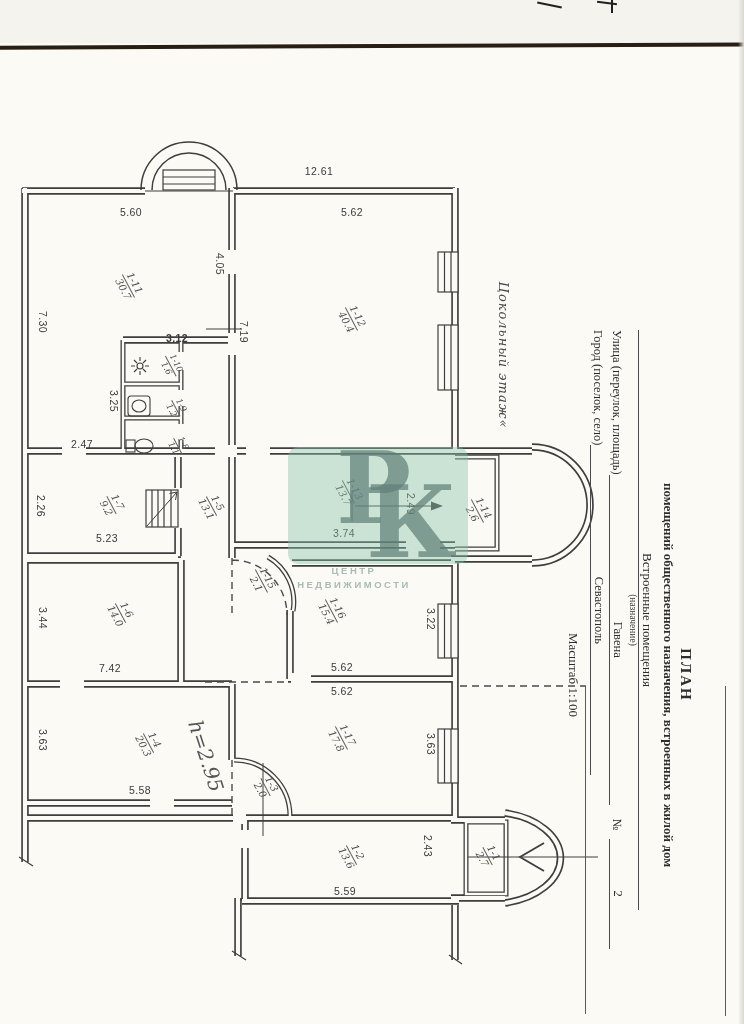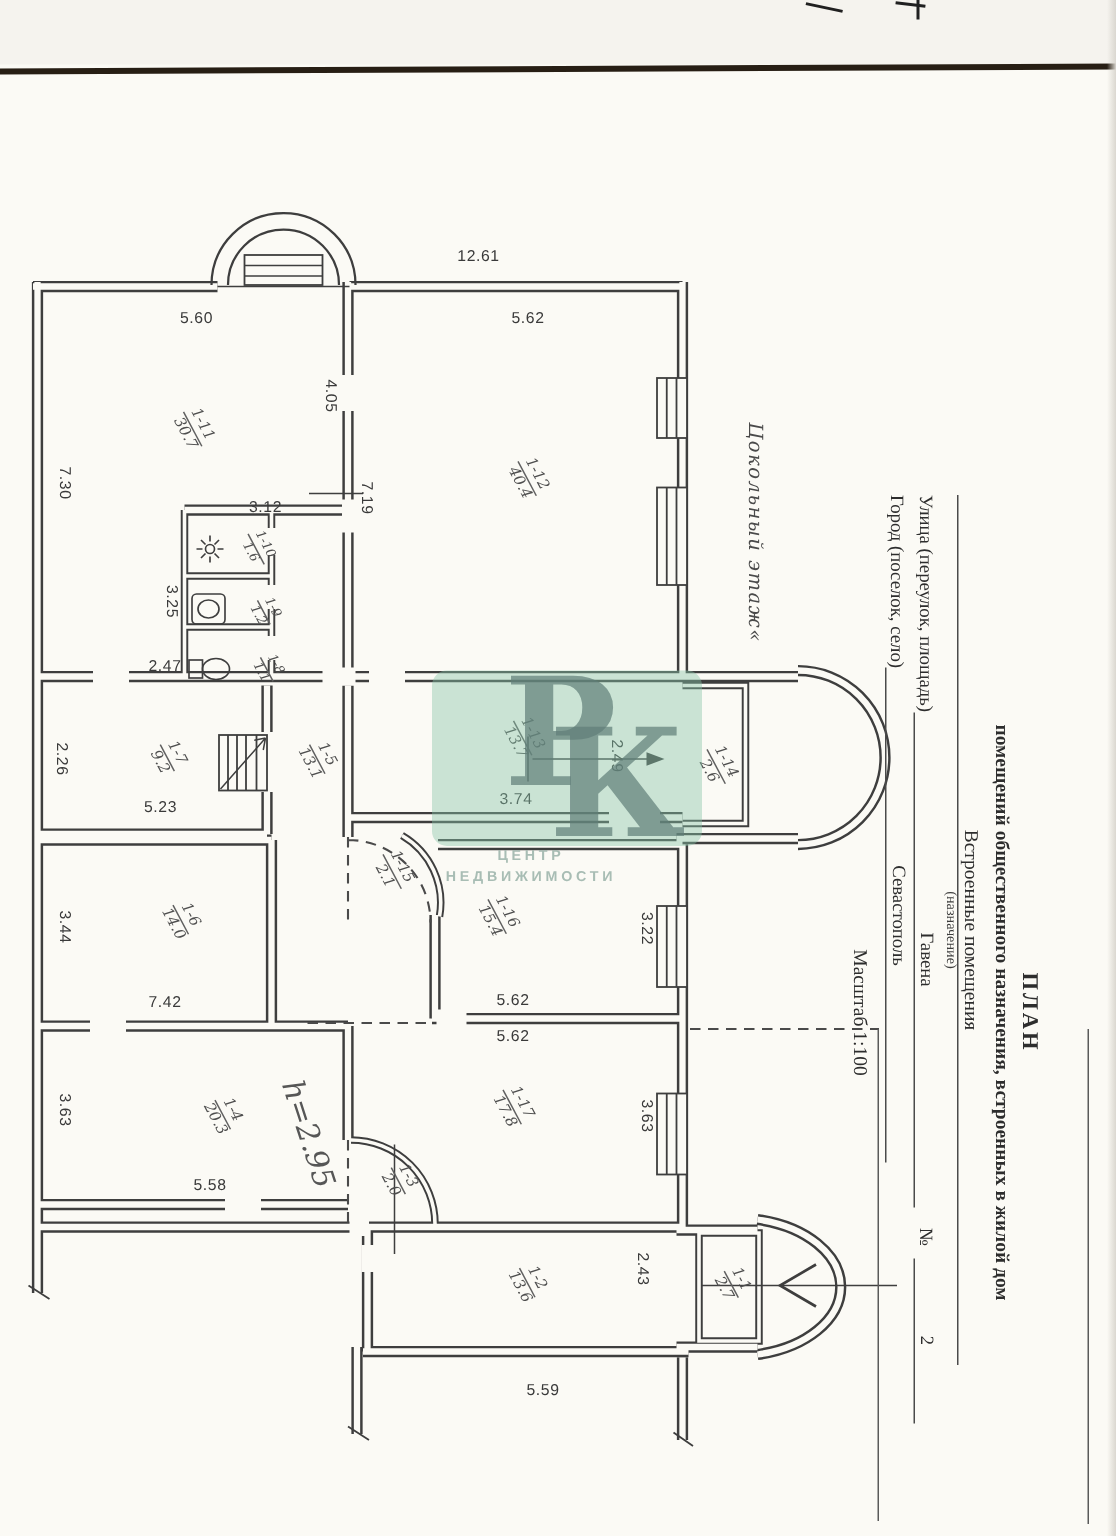--- a/index.html
+++ b/index.html
@@ -185,36 +185,36 @@
       <path d="M19,857 L33,866 M232,951 L246,960 M449,955 L462,964"></path>
     </g>
   </svg>
 
   <span class="dim" style="left:319px;top:171px;">12.61</span>
   <span class="dim" style="left:131px;top:212px;">5.60</span>
   <span class="dim" style="left:352px;top:212px;">5.62</span>
   <span class="dim v" style="left:220px;top:264px;">4.05</span>
   <span class="dim v" style="left:43px;top:322px;">7.30</span>
   <span class="dim v" style="left:244px;top:332px;">7.19</span>
-  <span class="dim" style="left:177px;top:338px;">3.12</span>
+  <span class="dim" style="left:177px;top:338px;font-weight:bold;">3.12</span>
   <span class="dim v" style="left:114px;top:401px;">3.25</span>
-  <span class="dim" style="left:82px;top:444px;margin-left:28px;">2.47</span>
+  <span class="dim" style="left:82px;top:444px;">2.47</span>
   <span class="dim v" style="left:41px;top:506px;">2.26</span>
   <span class="dim" style="left:107px;top:538px;">5.23</span>
   <span class="dim v" style="left:411px;top:504px;">2.49</span>
   <span class="dim" style="left:344px;top:533px;">3.74</span>
   <span class="dim v" style="left:43px;top:618px;">3.44</span>
   <span class="dim" style="left:110px;top:668px;">7.42</span>
   <span class="dim v" style="left:431px;top:619px;">3.22</span>
   <span class="dim" style="left:342px;top:667px;">5.62</span>
   <span class="dim" style="left:342px;top:691px;">5.62</span>
   <span class="dim v" style="left:43px;top:740px;">3.63</span>
   <span class="dim" style="left:140px;top:790px;text-align:center;">5.58</span>
   <span class="dim v" style="left:431px;top:744px;">3.63</span>
-  <span class="dim" style="left:362px;top:891px;margin-top:36px;">5.59</span>
+  <span class="dim" style="left:345px;top:891px;">5.59</span>
   <span class="dim v" style="left:428px;top:846px;">2.43</span>
 
   <div class="rlabel" style="left:129px;top:286px;">
     <span class="num">1-11</span><span class="den">30.7</span></div>
   <div class="rlabel" style="left:352px;top:319px;">
     <span class="num">1-12</span><span class="den">40.4</span></div>
   <div class="rlabel sm" style="left:171px;top:366px;">
     <span class="num">1-10</span><span class="den">1.6</span></div>
   <div class="rlabel sm" style="left:176px;top:408px;">
     <span class="num">1-9</span><span class="den">1.2</span></div>

